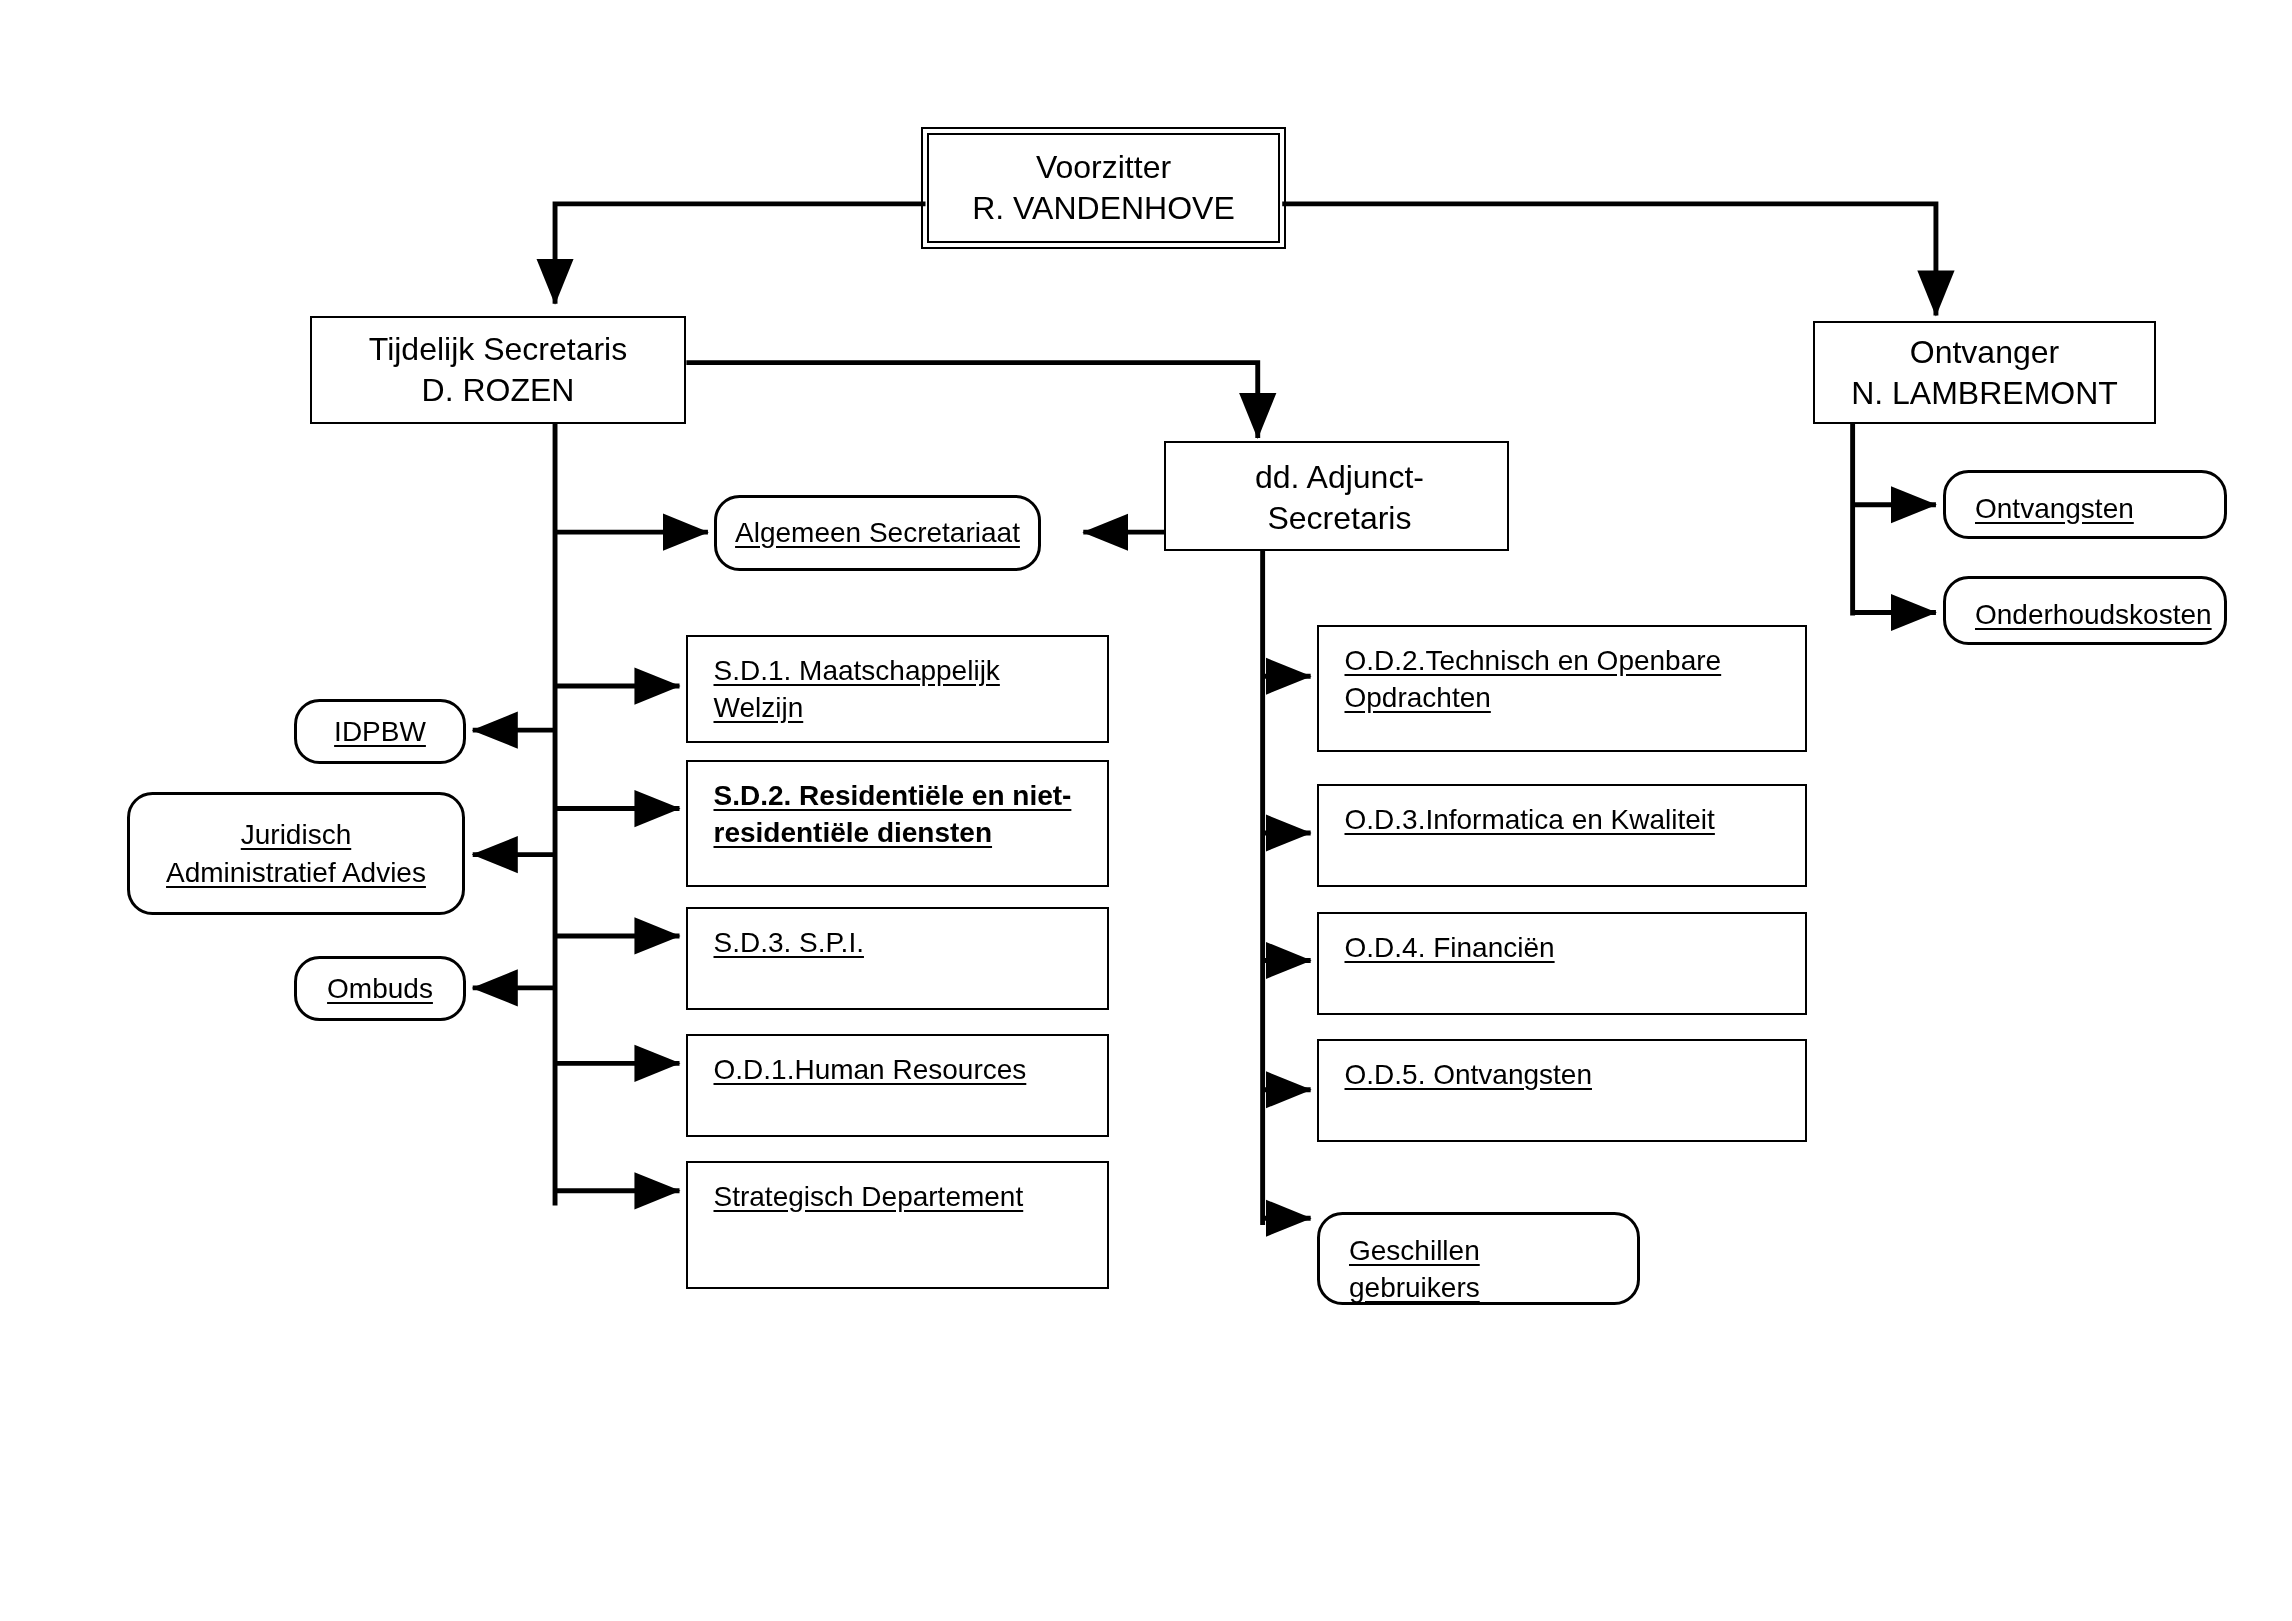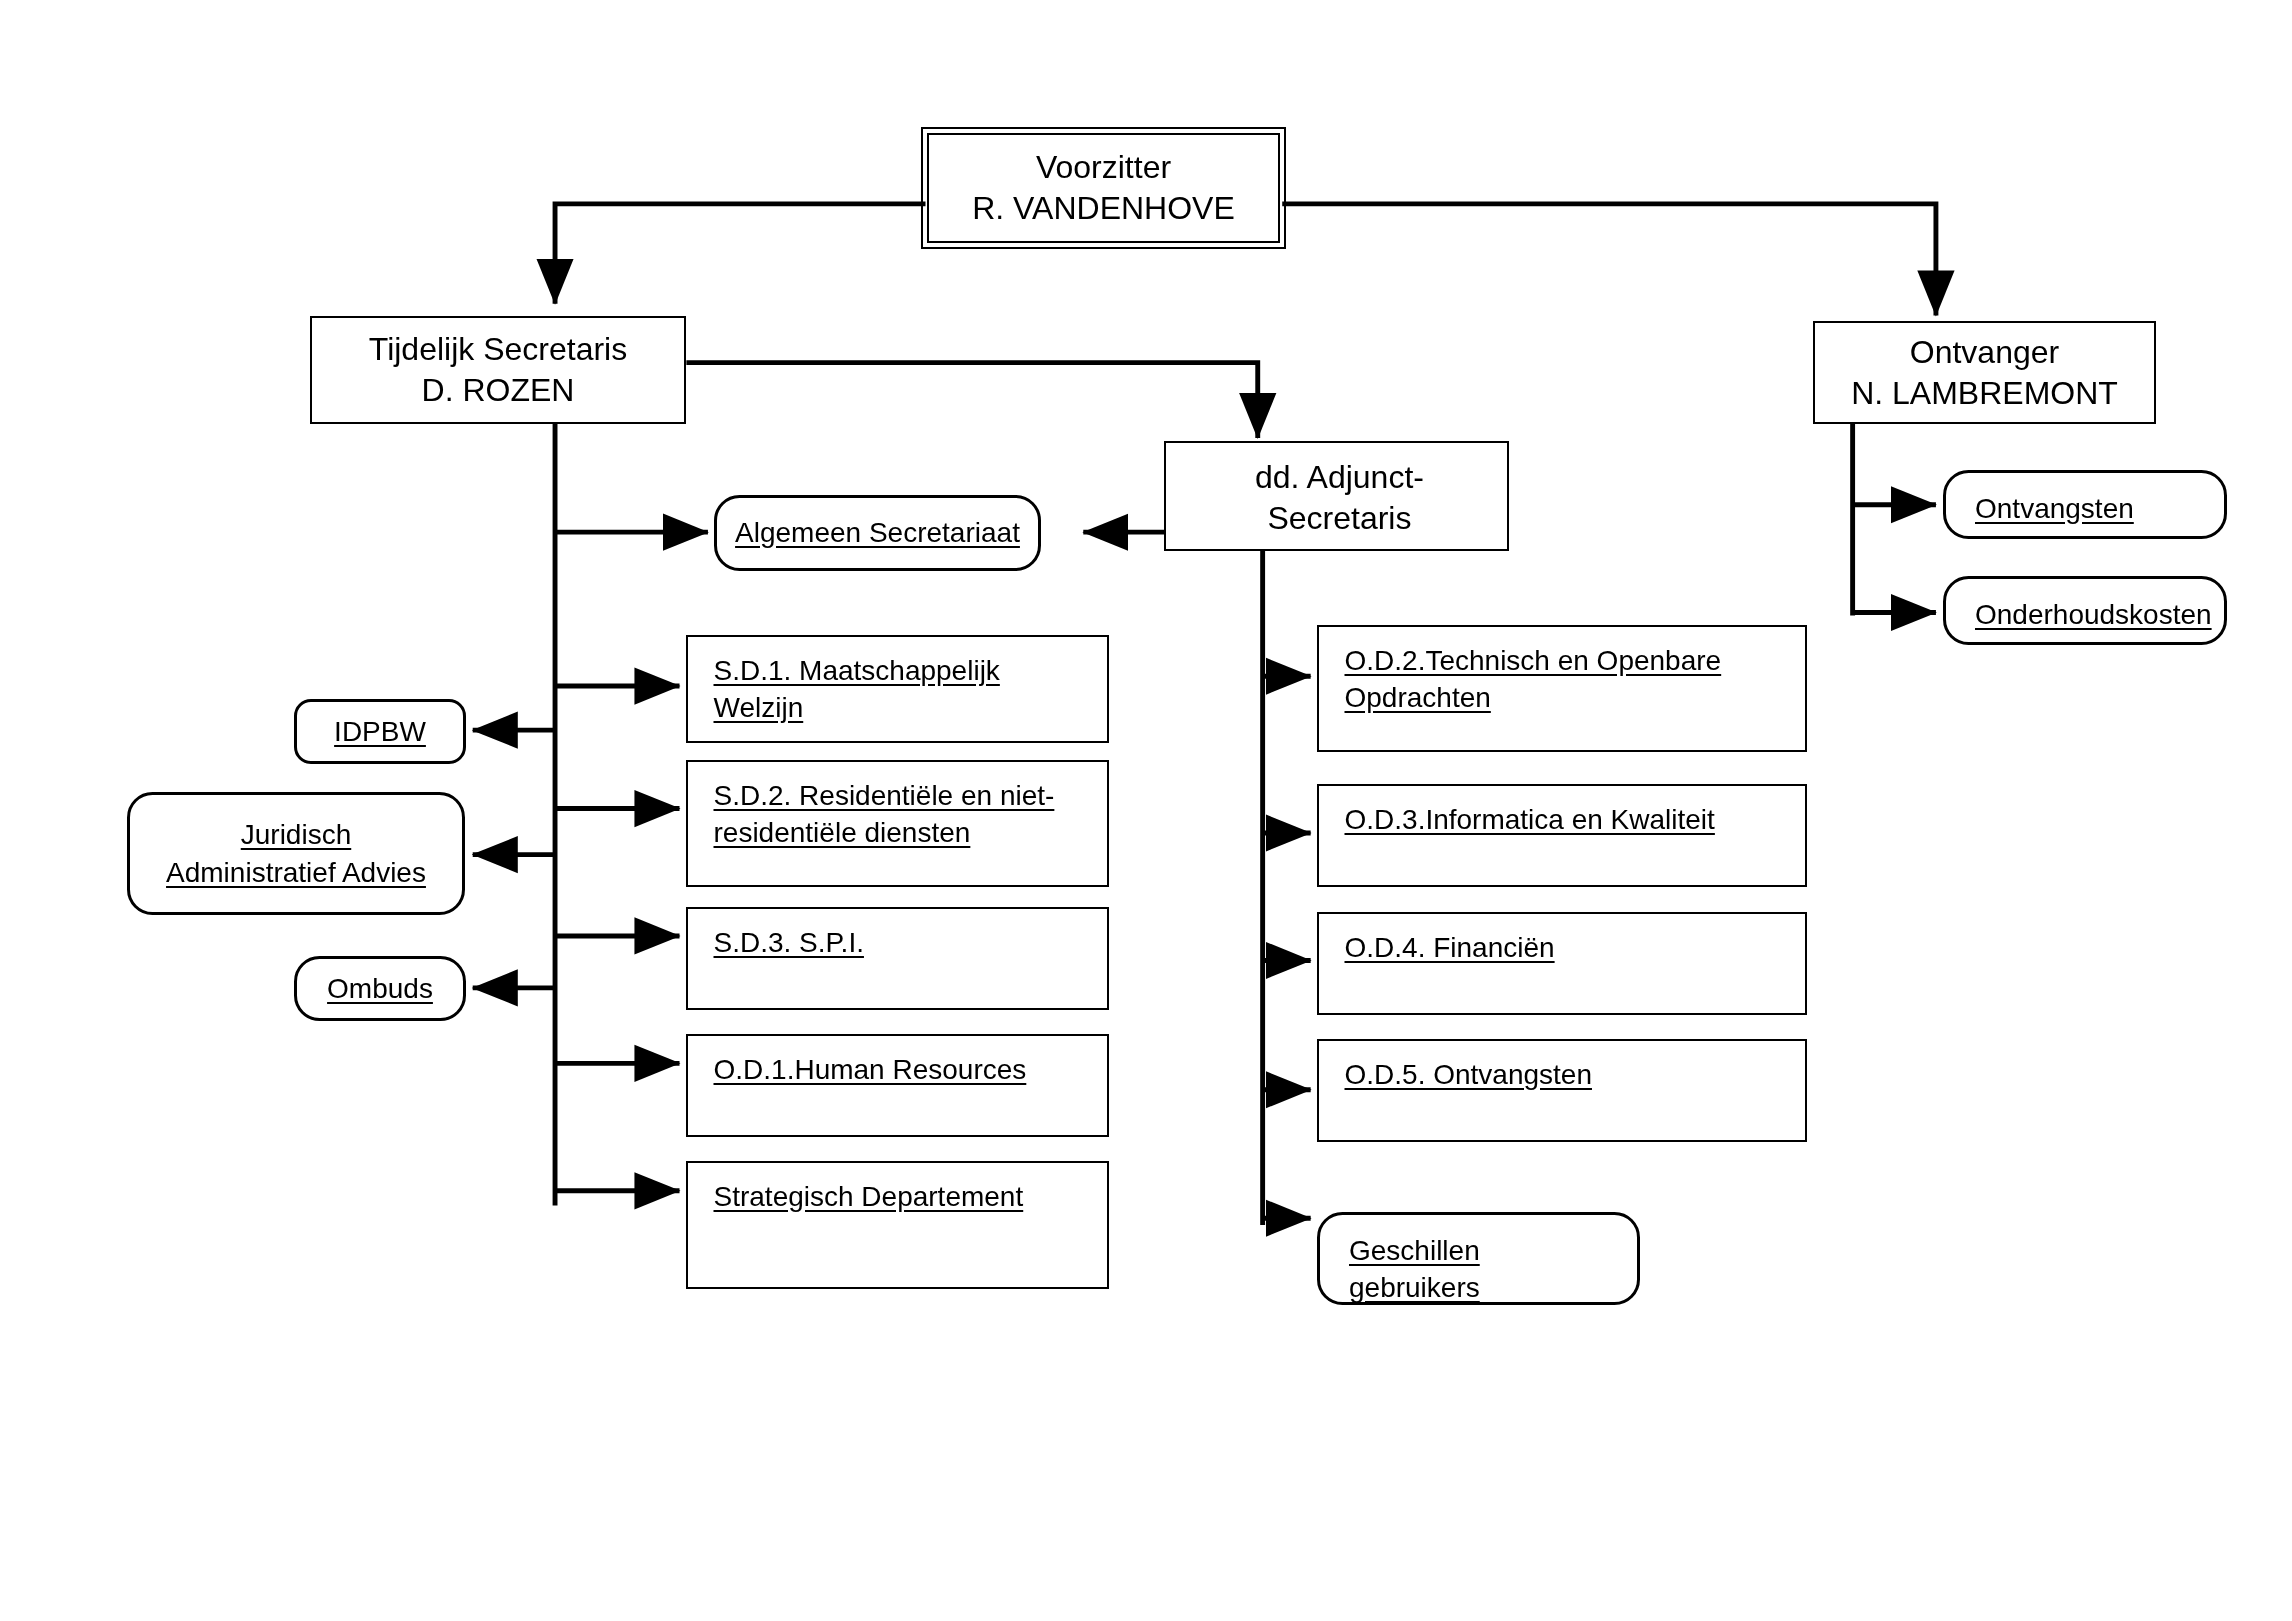--- a/index.html
+++ b/index.html
@@ -180,38 +180,38 @@
   </div>
 
   <div class="node rounded pillleft" style="left:1943px; top:470px; width:284px; height:69px;">
     <span class="txt">Ontvangsten</span>
   </div>
 
   <div class="node rounded pillleft" style="left:1943px; top:576px; width:284px; height:69px;">
     <span class="txt">Onderhoudskosten</span>
   </div>
 
-  <div class="node rounded pill" style="left:294px; top:699px; width:172px; height:65px;border-radius:17px;">
+  <div class="node rounded pill" style="left:294px; top:699px; width:172px; height:65px;">
     <span class="txt">IDPBW</span>
   </div>
 
   <div class="node rounded pill" style="left:127px; top:792px; width:338px; height:123px;">
     <span class="txt">Juridisch
 Administratief Advies</span>
   </div>
 
   <div class="node rounded pill" style="left:294px; top:956px; width:172px; height:65px;">
     <span class="txt">Ombuds</span>
   </div>
 
   <div class="node leaf" style="left:686px; top:635px; width:423px; height:108px;">
     <span class="txt">S.D.1. Maatschappelijk Welzijn</span>
   </div>
 
-  <div class="node leaf" style="left:686px; top:760px; width:423px; height:127px;">
+  <div class="node leaf" style="left:686px; top:760px; width:423px; height:127px;font-weight:bold;">
     <span class="txt">S.D.2. Residentiële en niet-
 residentiële diensten</span>
   </div>
 
   <div class="node leaf" style="left:686px; top:907px; width:423px; height:103px;">
     <span class="txt">S.D.3. S.P.I.</span>
   </div>
 
   <div class="node leaf" style="left:686px; top:1034px; width:423px; height:103px;">
     <span class="txt">O.D.1.Human Resources</span>

